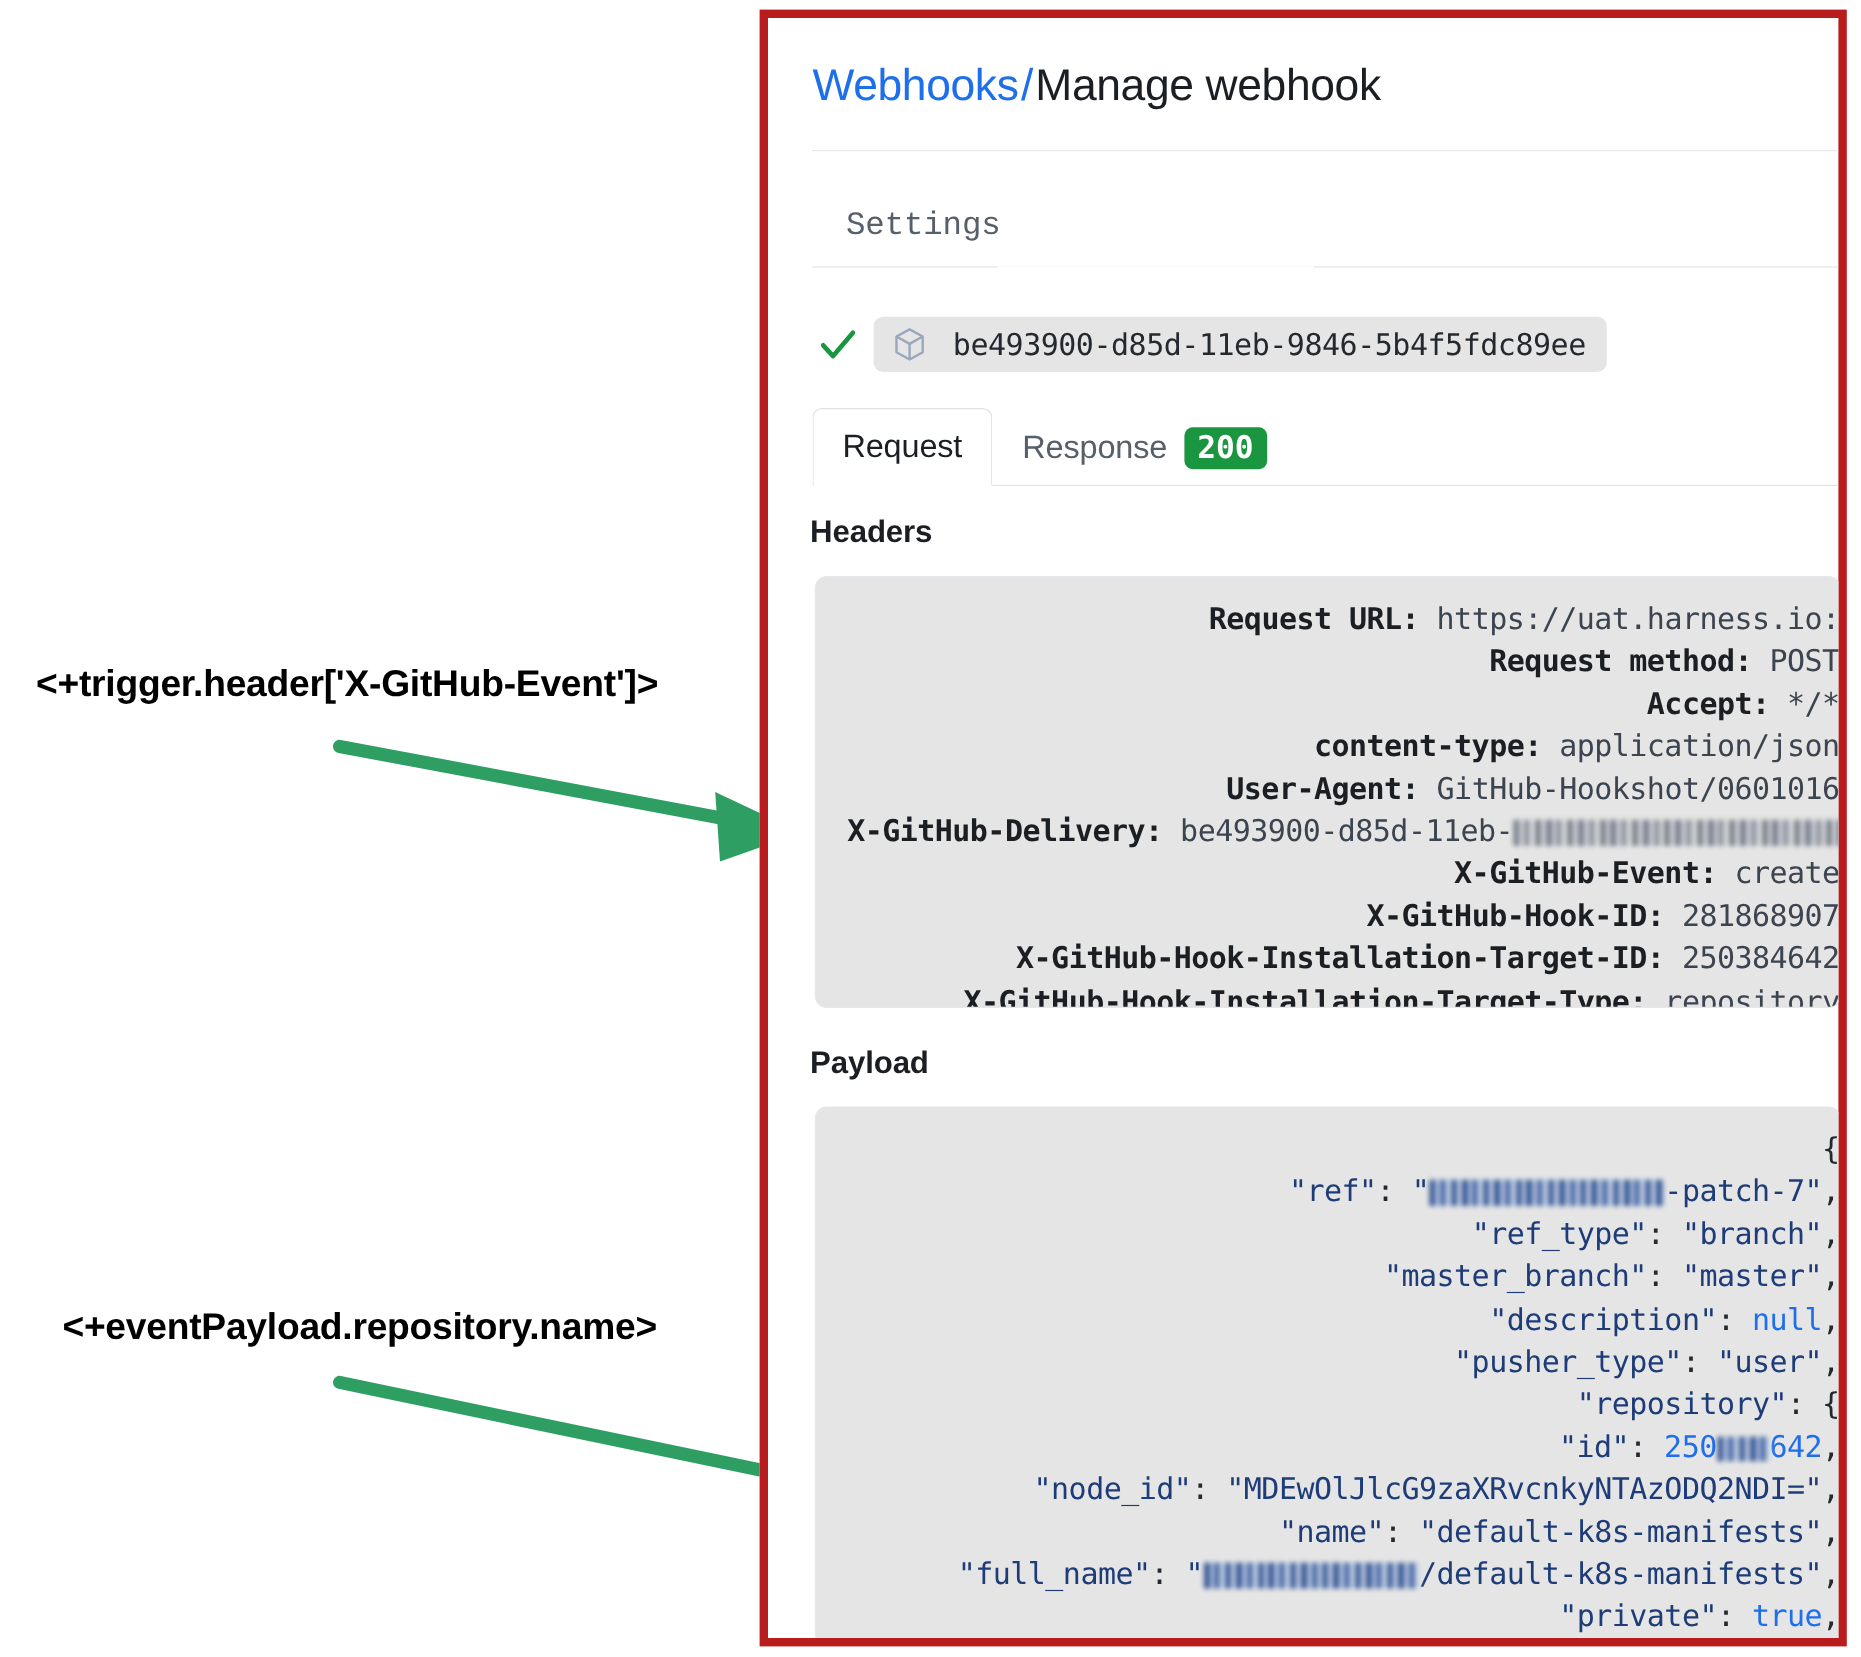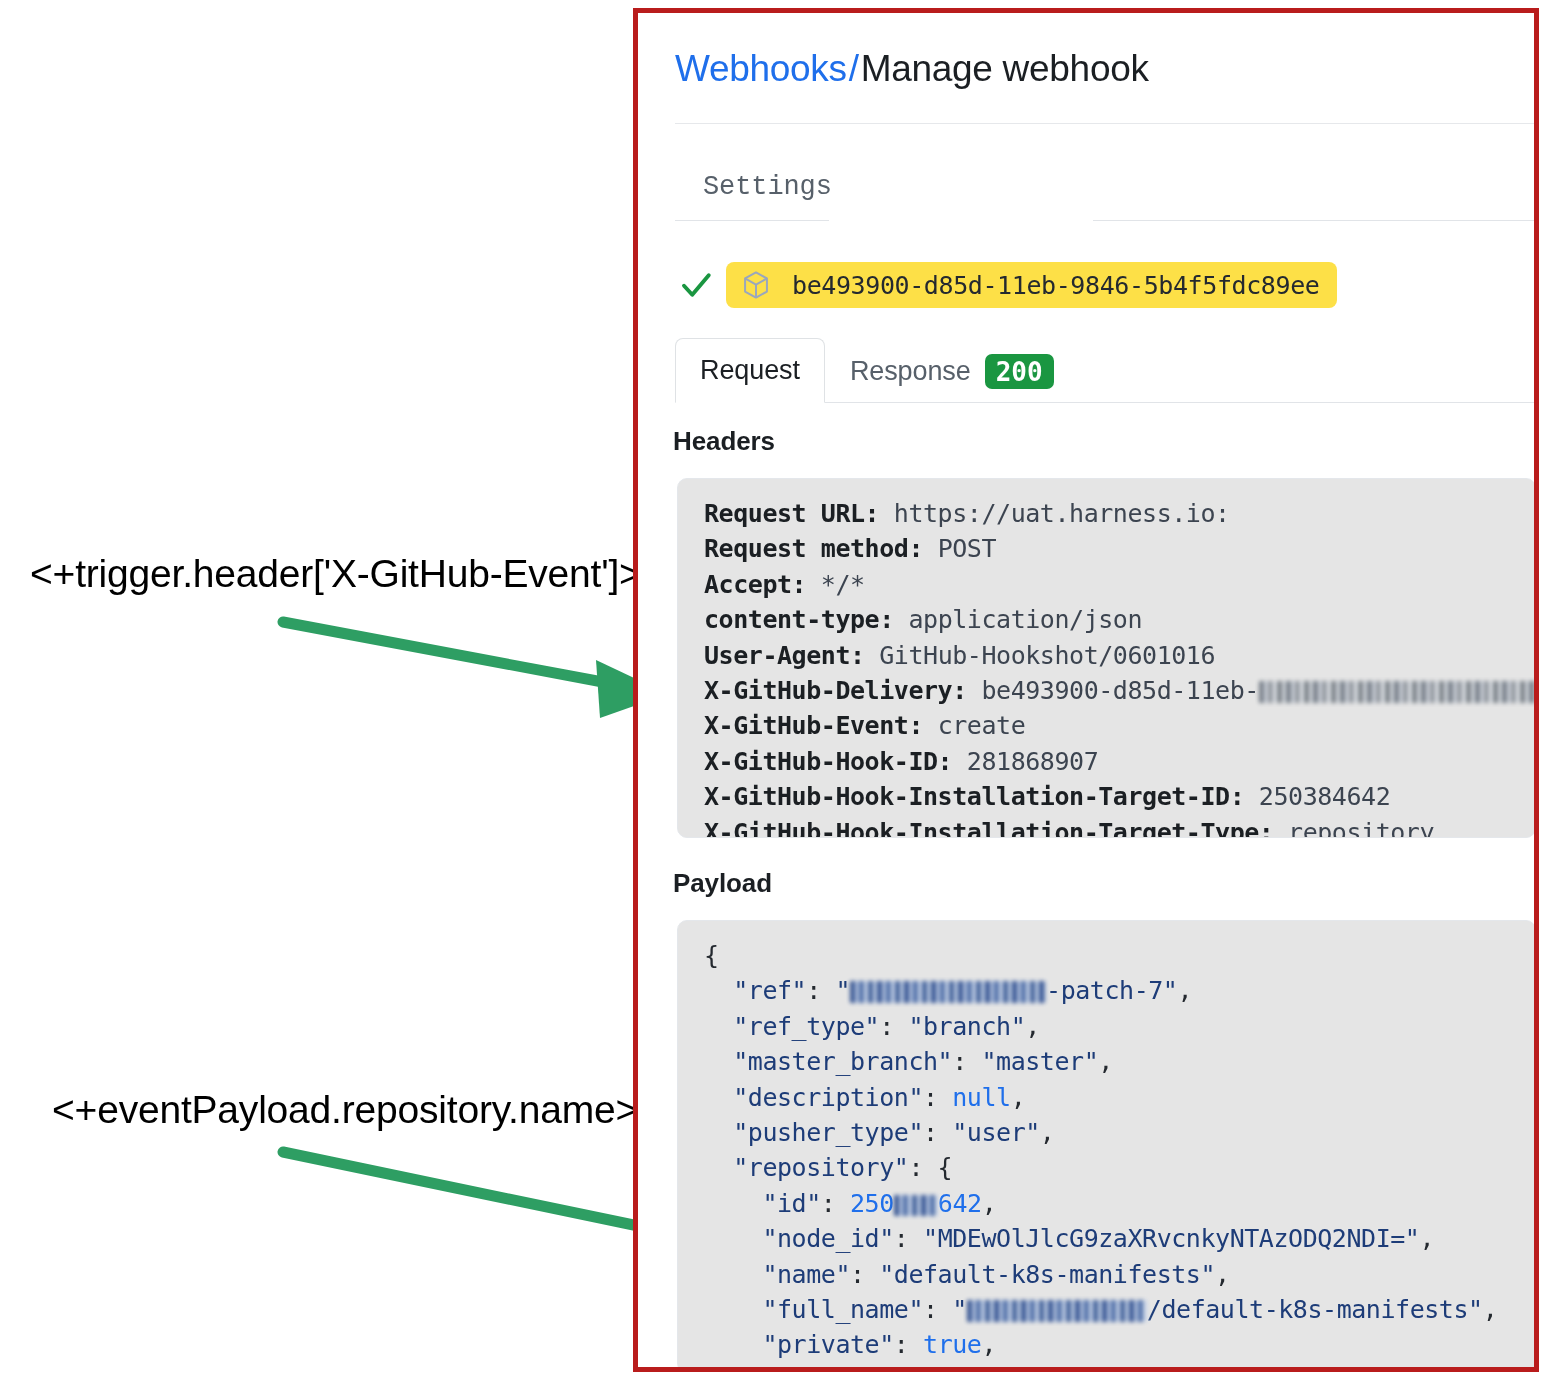--- a/index.html
+++ b/index.html
@@ -12,24 +12,25 @@
     height: 1381px;
     position: relative;
     overflow: hidden;
     font-family: "Liberation Sans", sans-serif;
   }
 
   
   .annot {
     position: absolute;
     font-family: "Liberation Sans", sans-serif;
-    font-size: 39px;
+    font-size: 31px;
     color: #000000;
     white-space: nowrap;
     letter-spacing: -0.2px;
+    font-weight: bold;
   }
   #annot-trigger-header { left: 30px;  top: 552px; }
   #annot-event-payload  { left: 52px;  top: 1088px; }
 
   .arrow-svg {
     position: absolute;
     left: 0;
     top: 0;
     width: 1551px;
     height: 1381px;
@@ -37,23 +38,24 @@
   }
 
   
   #webhook-panel {
     position: absolute;
     left: 633px;
     top: 8px;
     width: 906px;
     height: 1364px;
     background: #ffffff;
-    border: 5px solid #b91c1c;
+    border: 7px solid #b91c1c;
     box-sizing: border-box;
     overflow: hidden;
+    text-align: right;
   }
 
   .panel-inner {
     position: relative;
     width: 100%;
     height: 100%;
     overflow: hidden;
   }
 
   
@@ -134,21 +136,21 @@
   }
   #delivery-check {
     width: 36px;
     height: 36px;
     display: block;
   }
   .delivery-pill {
     display: flex;
     align-items: center;
     gap: 20px;
-    background: #fde047;
+    background: #e5e5e5;
     border-radius: 8px;
     padding: 7px 18px 7px 14px;
   }
   .delivery-pill .pkg-icon { display: block; }
   #delivery-guid {
     font-family: "DejaVu Sans Mono", monospace;
     font-size: 25px;
     color: #24292f;
     letter-spacing: -0.4px;
     white-space: nowrap;

